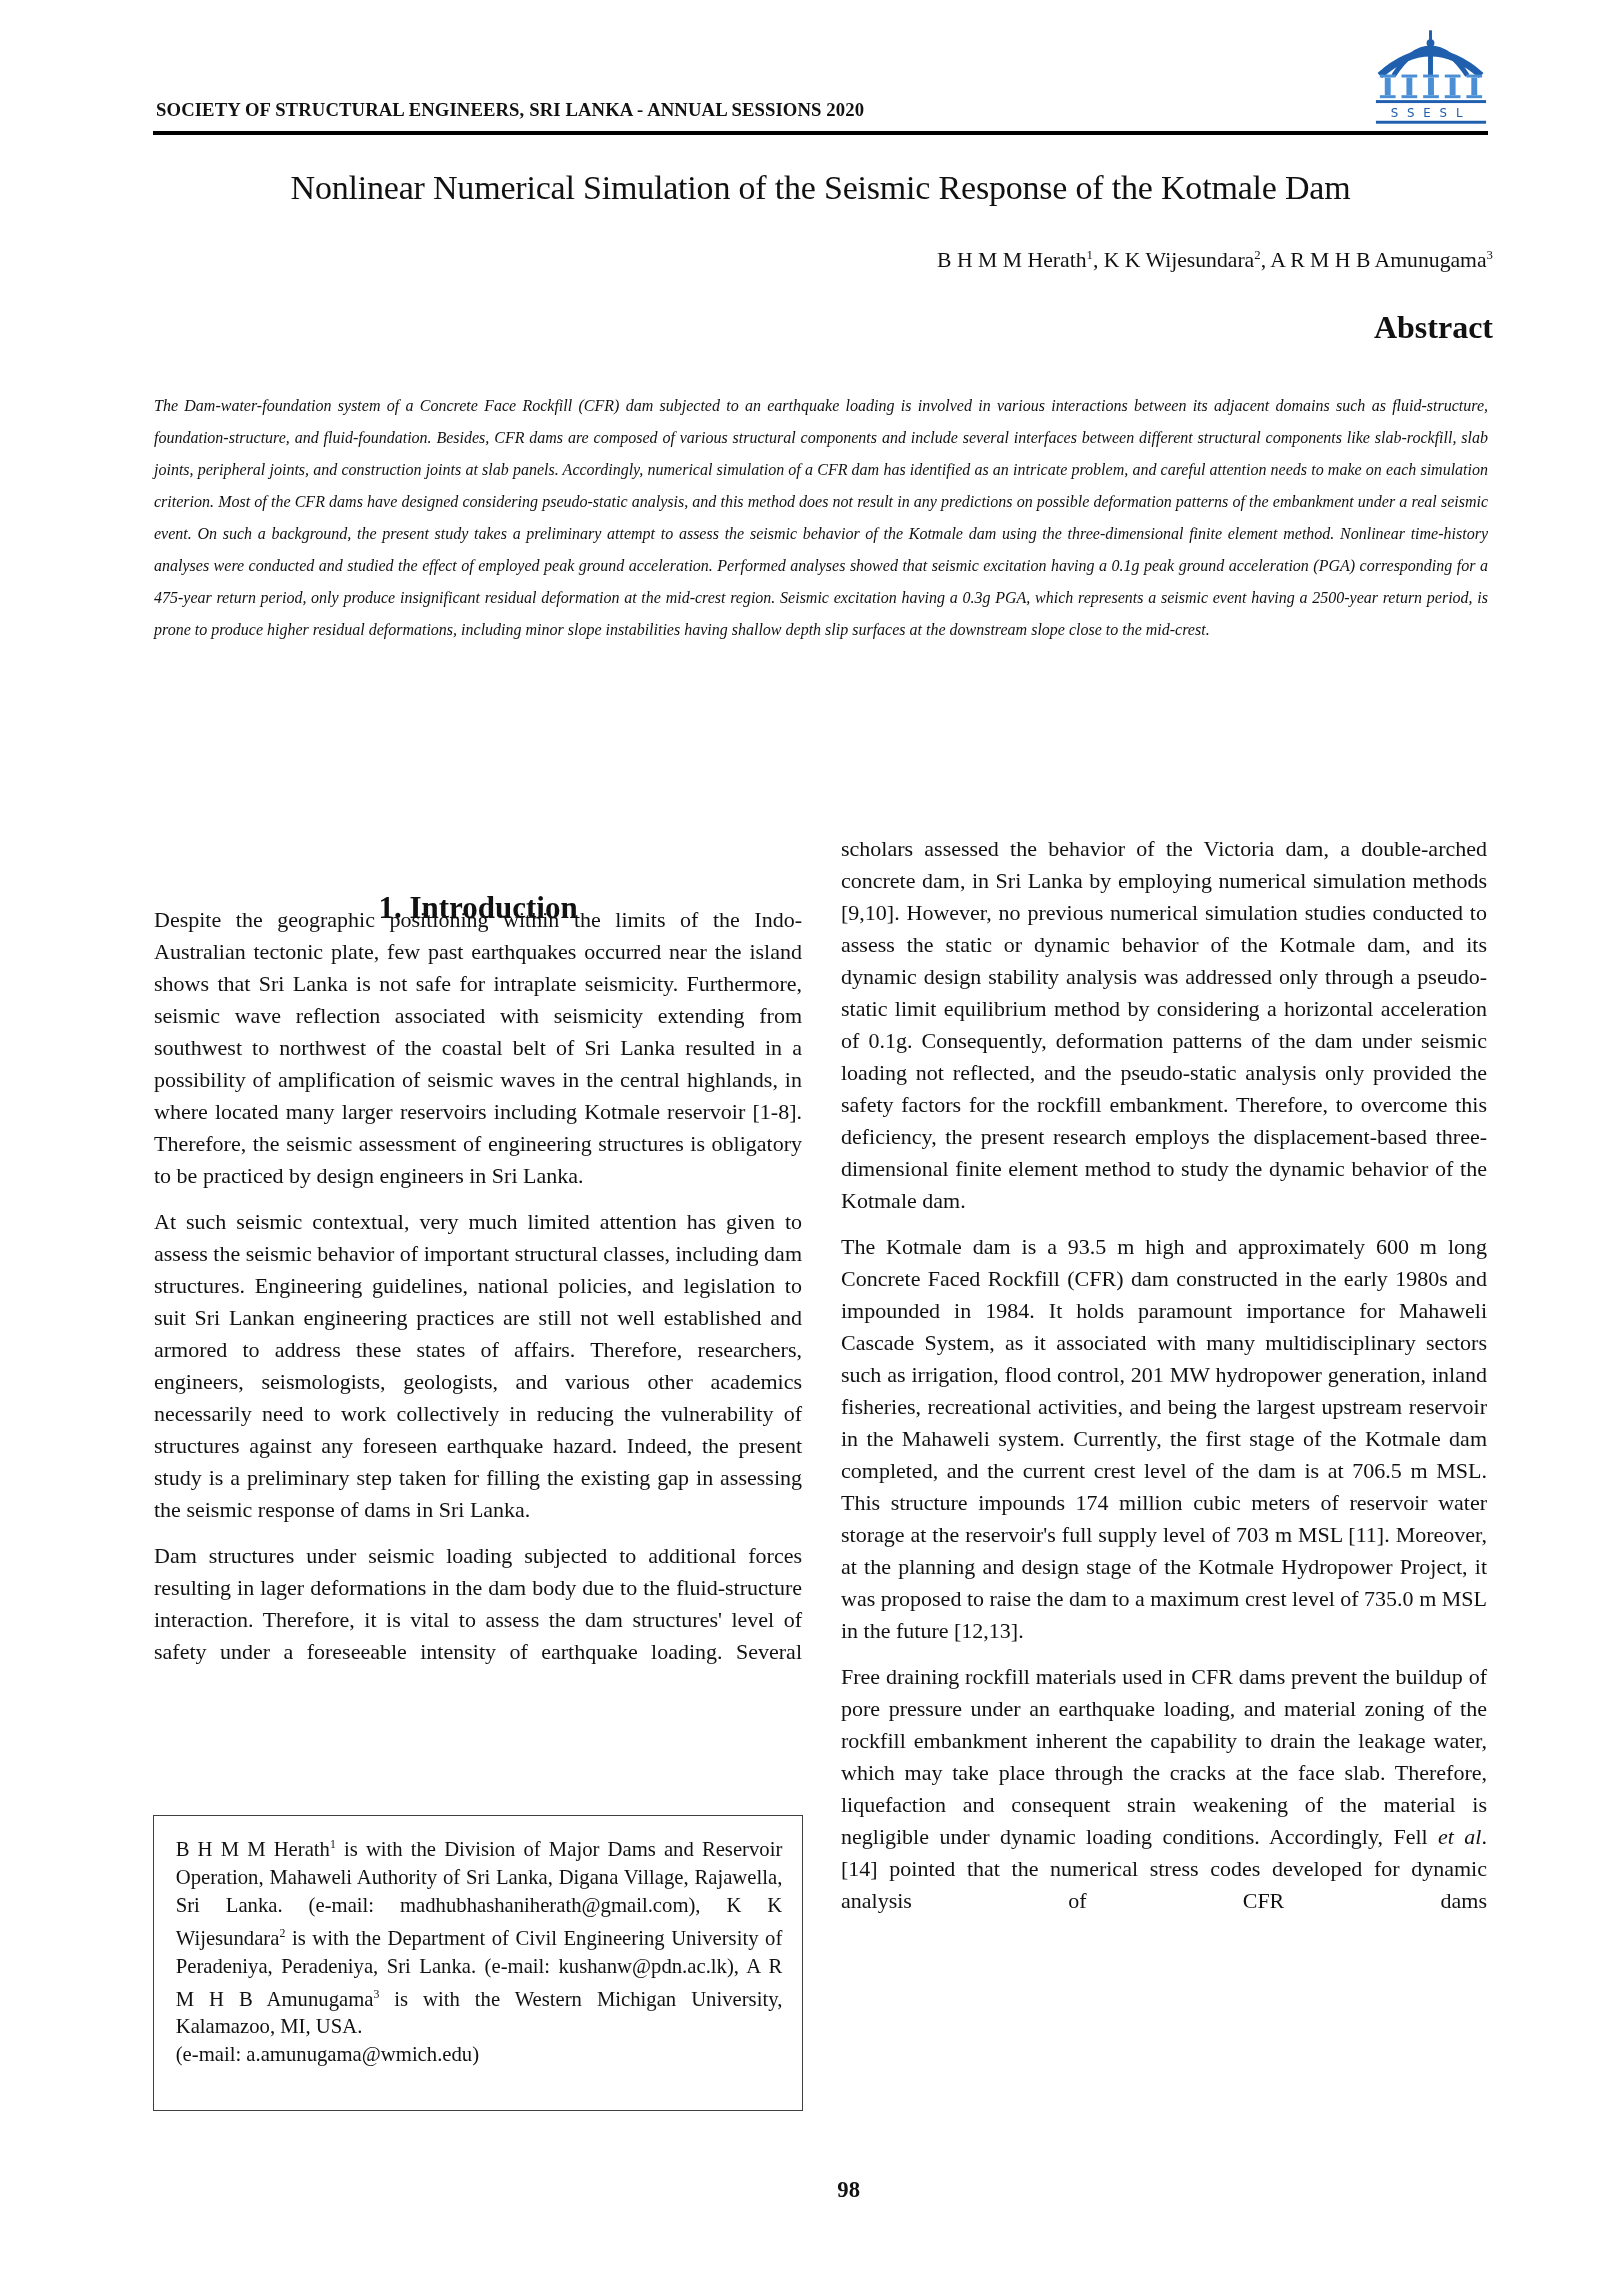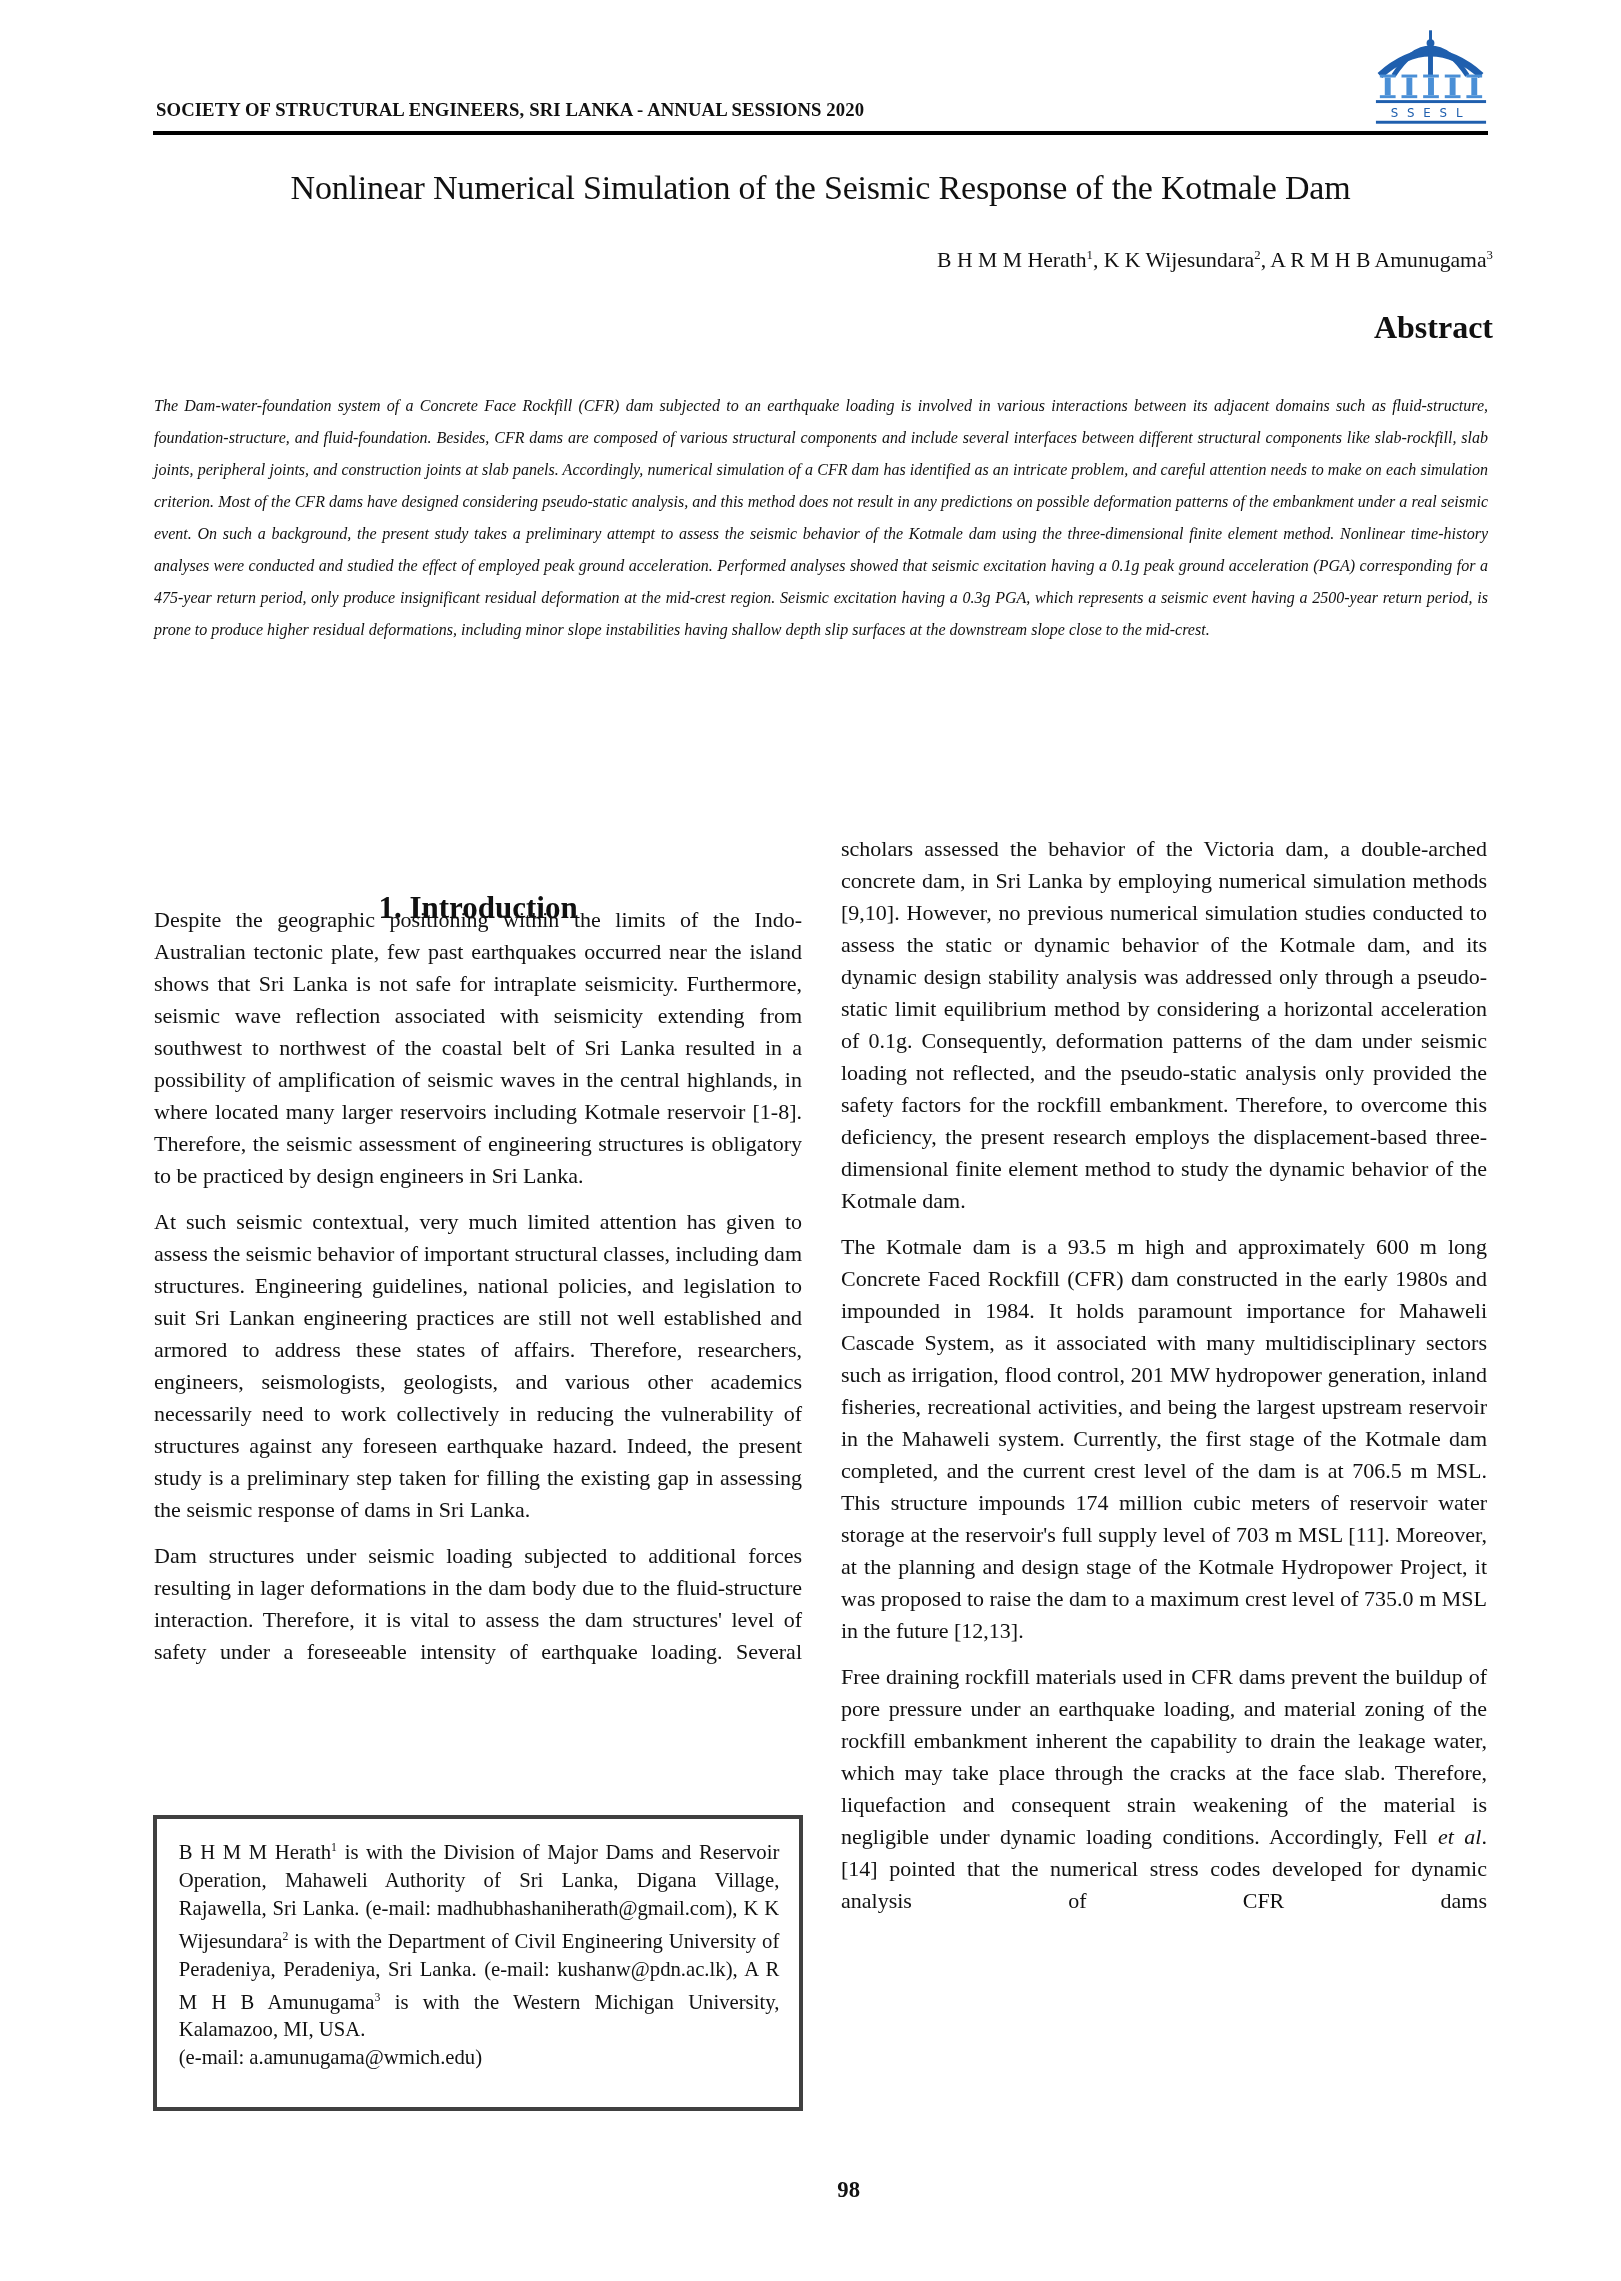--- a/index.html
+++ b/index.html
@@ -18,21 +18,21 @@
            font-size: 32px; font-weight: bold; }
   .abstract-body { left: 154px; width: 1334px; top: 361px; font-size: 16px; font-style: italic;
            line-height: 32px; text-align: justify; margin-top: 29px; }
   .col { position: absolute; font-size: 22px; line-height: 32px; text-align: justify; }
   .col p { margin: 0 0 13.8px 0; }
   .col-left { left: 154px; width: 648px; }
   .col-right { left: 841px; width: 646px; top: 833px; }
   .section-heading { left: 154px; width: 648px; top: 853px; text-align: center; font-size: 31px;
            font-weight: bold; margin-top: 37px; }
   .intro-body { top: 904px; }
-  .footnote-box { left: 153px; top: 1815px; width: 650px; height: 296px; border: 4px solid #404040;
+  .footnote-box { left: 153px; top: 1815px; width: 650px; height: 296px; border: 1px solid #404040;
            box-sizing: border-box; }
   .footnote-text { position: absolute; left: 21.7px; right: 19.7px; top: 13.8px; font-size: 20.7px;
            line-height: 28px; text-align: justify; }
   .footnote-text sup { font-size: 11.8px; }
   .page-number { left: 761px; top: 2177px; width: 99px; text-align: right; font-size: 22.7px;
            font-weight: bold; }
   .last-line { text-align-last: justify; }
 </style>
 </head>
 <body>

